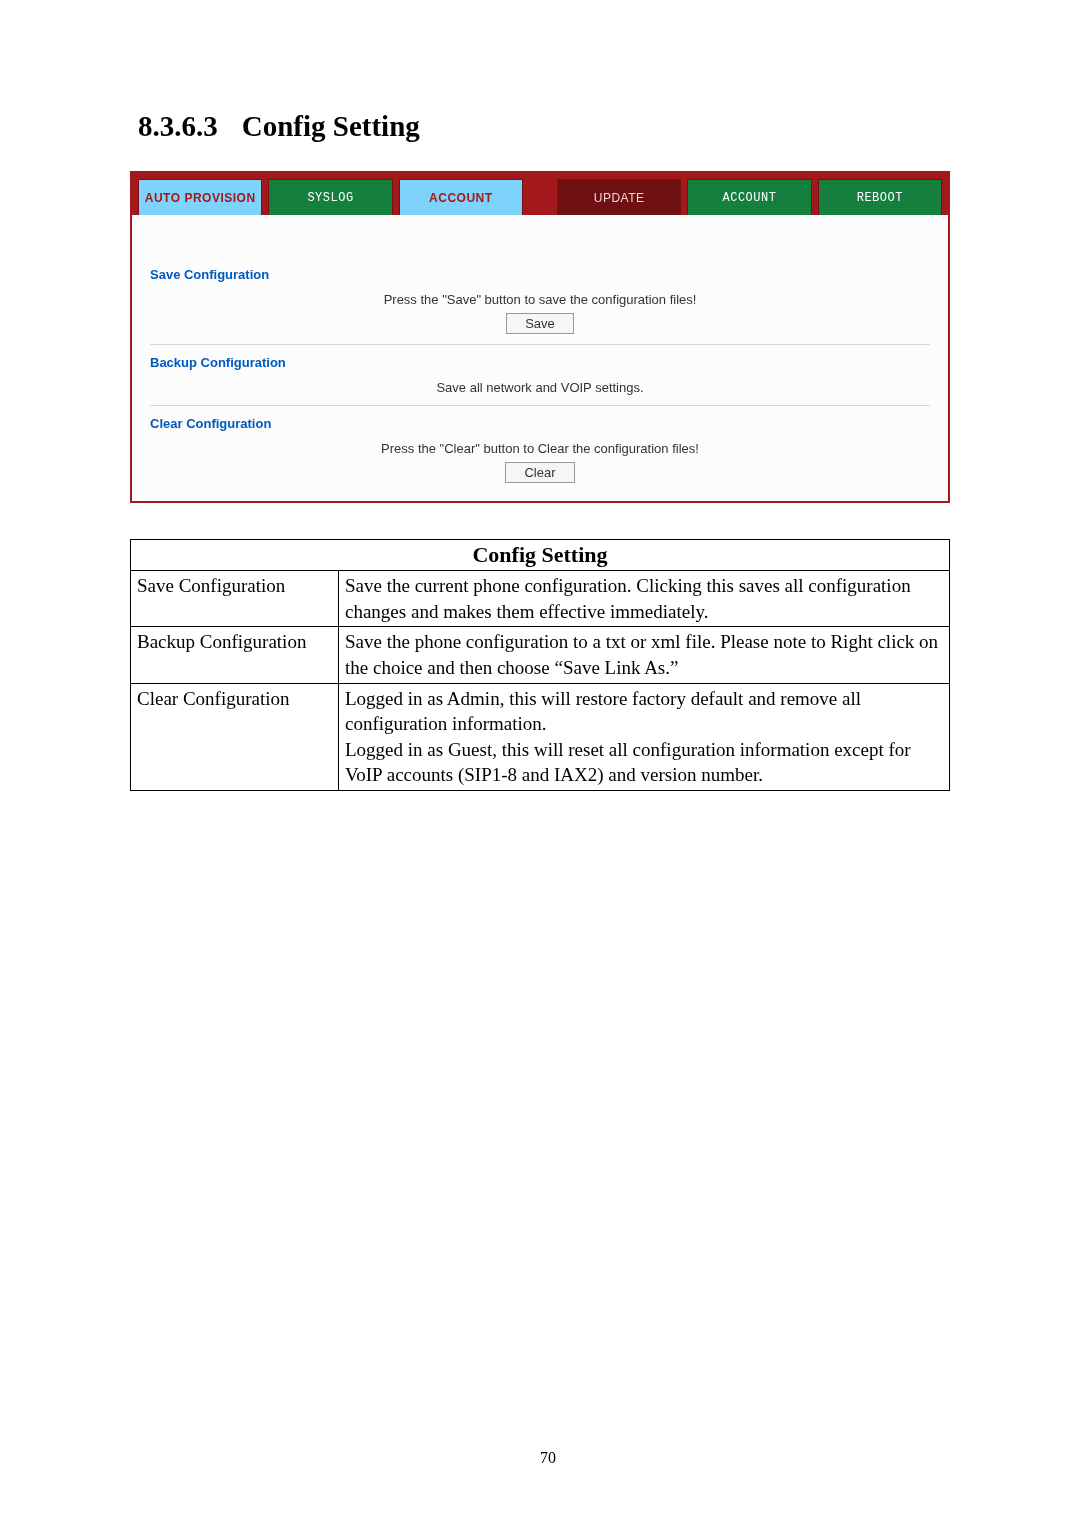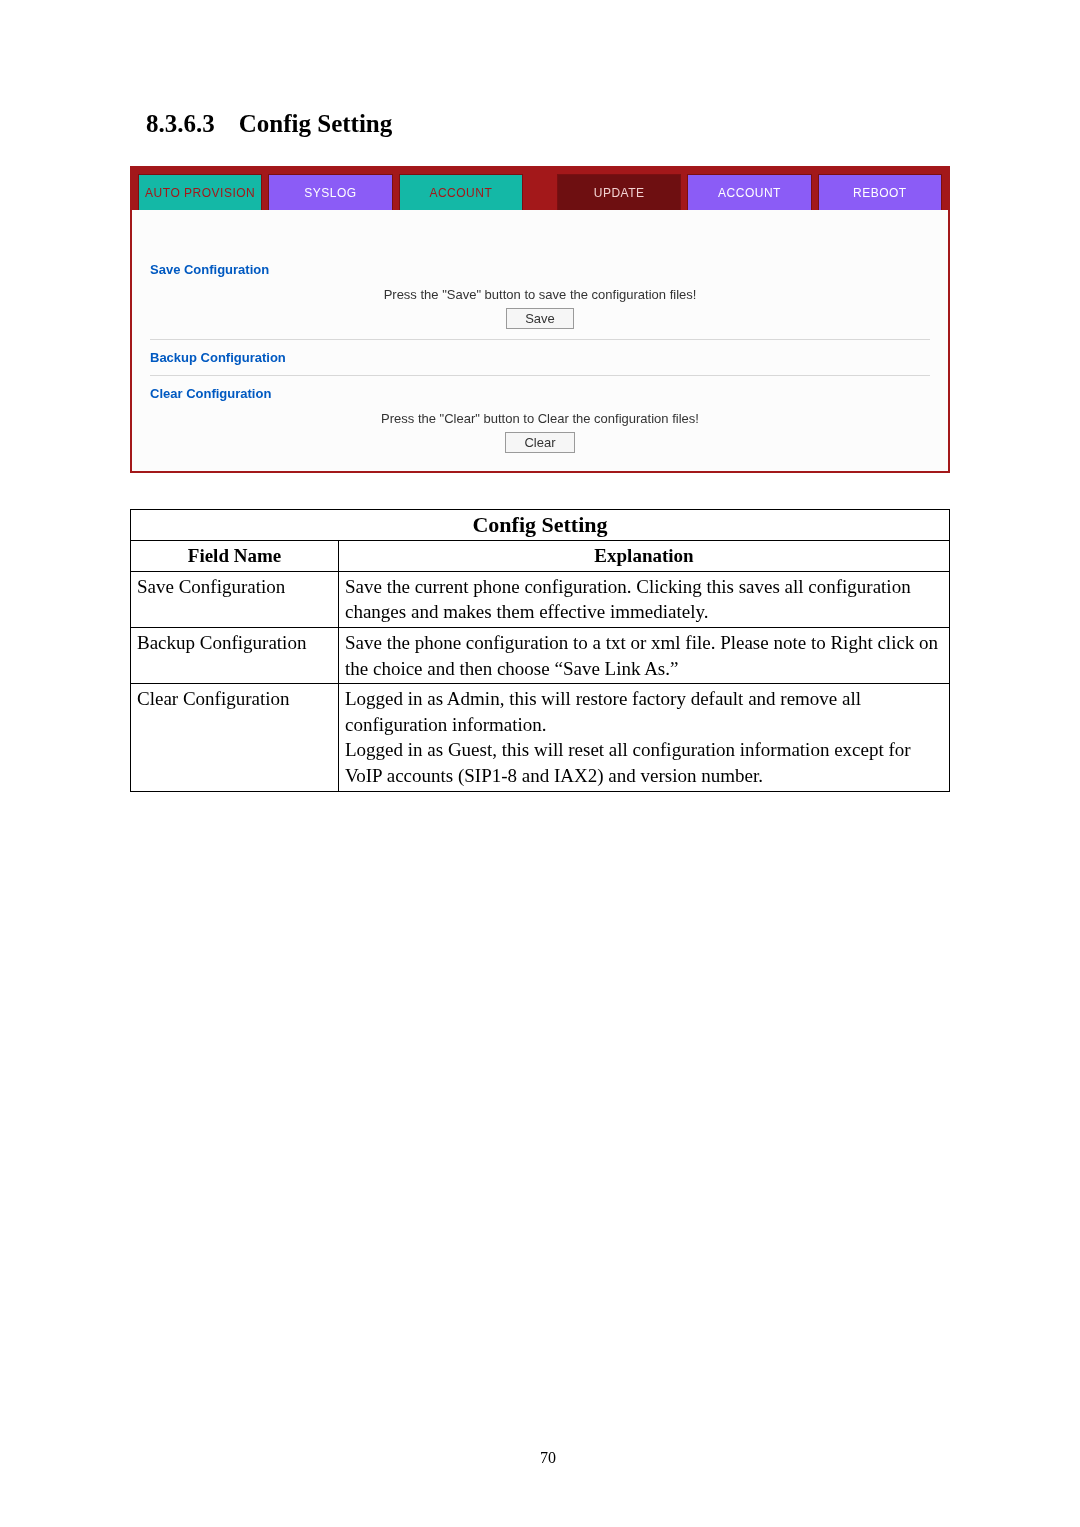--- a/index.html
+++ b/index.html
@@ -1,26 +1,26 @@
 <!DOCTYPE html>
 <html><head>
 <meta charset="utf-8">
 <style>
   html,body{margin:0;padding:0;background:#fff;}
   body{width:1080px;height:1527px;position:relative;font-family:"Times New Roman",Times,serif;color:#000;}
   .page{padding:110px 130px 0 130px;}
-  h2.section{font-size:25px;font-weight:bold;margin:0 0 28px 16px;}
+  h2.section{font-size:29px;font-weight:bold;margin:0 0 28px 8px;}
   h2.section .num{padding-right:24px;}
 
   
   .ui{border:2px solid #a3181a;background:#fcfcfc;font-family:Verdana,Geneva,sans-serif;font-size:13px;}
   .tabbar{background:#a3181a;display:flex;height:36px;align-items:stretch;gap:6px;padding:6px 6px 0 6px;}
   .tab{flex:1;display:flex;align-items:center;justify-content:center;border:1px solid #7a0f11;border-bottom:none;font-size:12px;letter-spacing:.5px;}
-  .tab.normal{background:#8b5cf6;color:#fff;}
-  .tab.active{background:#14b8a6;color:#a3181a;}
+  .tab.normal{background:#15803d;color:#fff;font-family:Liberation Mono, monospace;}
+  .tab.active{background:#7dd3fc;color:#a3181a;font-weight:bold;}
   .tab.dark{background:#6e0f11;color:#f2d2d2;margin-left:28px;}
   .panel{padding:24px 18px 18px 18px;}
   .block-title{color:#0059c1;font-weight:bold;font-size:13px;margin-top:28px;margin-bottom:10px;}
   .divider{border-top:1px solid #d8d8d8;margin:8px 0 10px 0;}
   .center{ text-align:center; }
   .hint{color:#333;}
   .disabled-link{color:#9a9a9a;}
   .btn{display:inline-block;border:1px solid #9a9a9a;border-radius:0;background:#f6f6f6;padding:2px 18px;font-family:inherit;font-size:13px;color:#333;margin-top:6px;}
   .blk{margin-bottom:10px;}
 
@@ -66,38 +66,35 @@
     <div class="panel">
       <div class="block-title">Save Configuration</div>
       <div class="center blk">
         <div class="hint">Press the "Save" button to save the configuration files!</div>
         <button class="btn">Save</button>
       </div>
       <div class="divider"></div>
 
       <div class="block-title" style="margin-top:4px;">Backup Configuration</div>
       <div class="center blk">
+        <div class="hint">Save all network and VOIP settings.</div>
       </div>
       <div class="divider"></div>
 
       <div class="block-title" style="margin-top:4px;">Clear Configuration</div>
       <div class="center">
         <div class="hint">Press the "Clear" button to Clear the configuration files!</div>
         <button class="btn">Clear</button>
       </div>
     </div>
   </div>
 
   <table class="desc">
     <caption>Config Setting</caption>
     <tbody>
-        <tr>
-      <th>Field Name</th>
-      <th>Explanation</th>
-    </tr>
     <tr>
       <td class="fname">Save Configuration</td>
       <td>Save the current phone configuration. Clicking this saves all configuration changes and makes them effective immediately.</td>
     </tr>
     <tr>
       <td class="fname">Backup Configuration</td>
       <td>Save the phone configuration to a txt or xml file.    Please note to Right click on the choice and then choose “Save Link As.”</td>
     </tr>
     <tr>
       <td class="fname">Clear Configuration</td>

